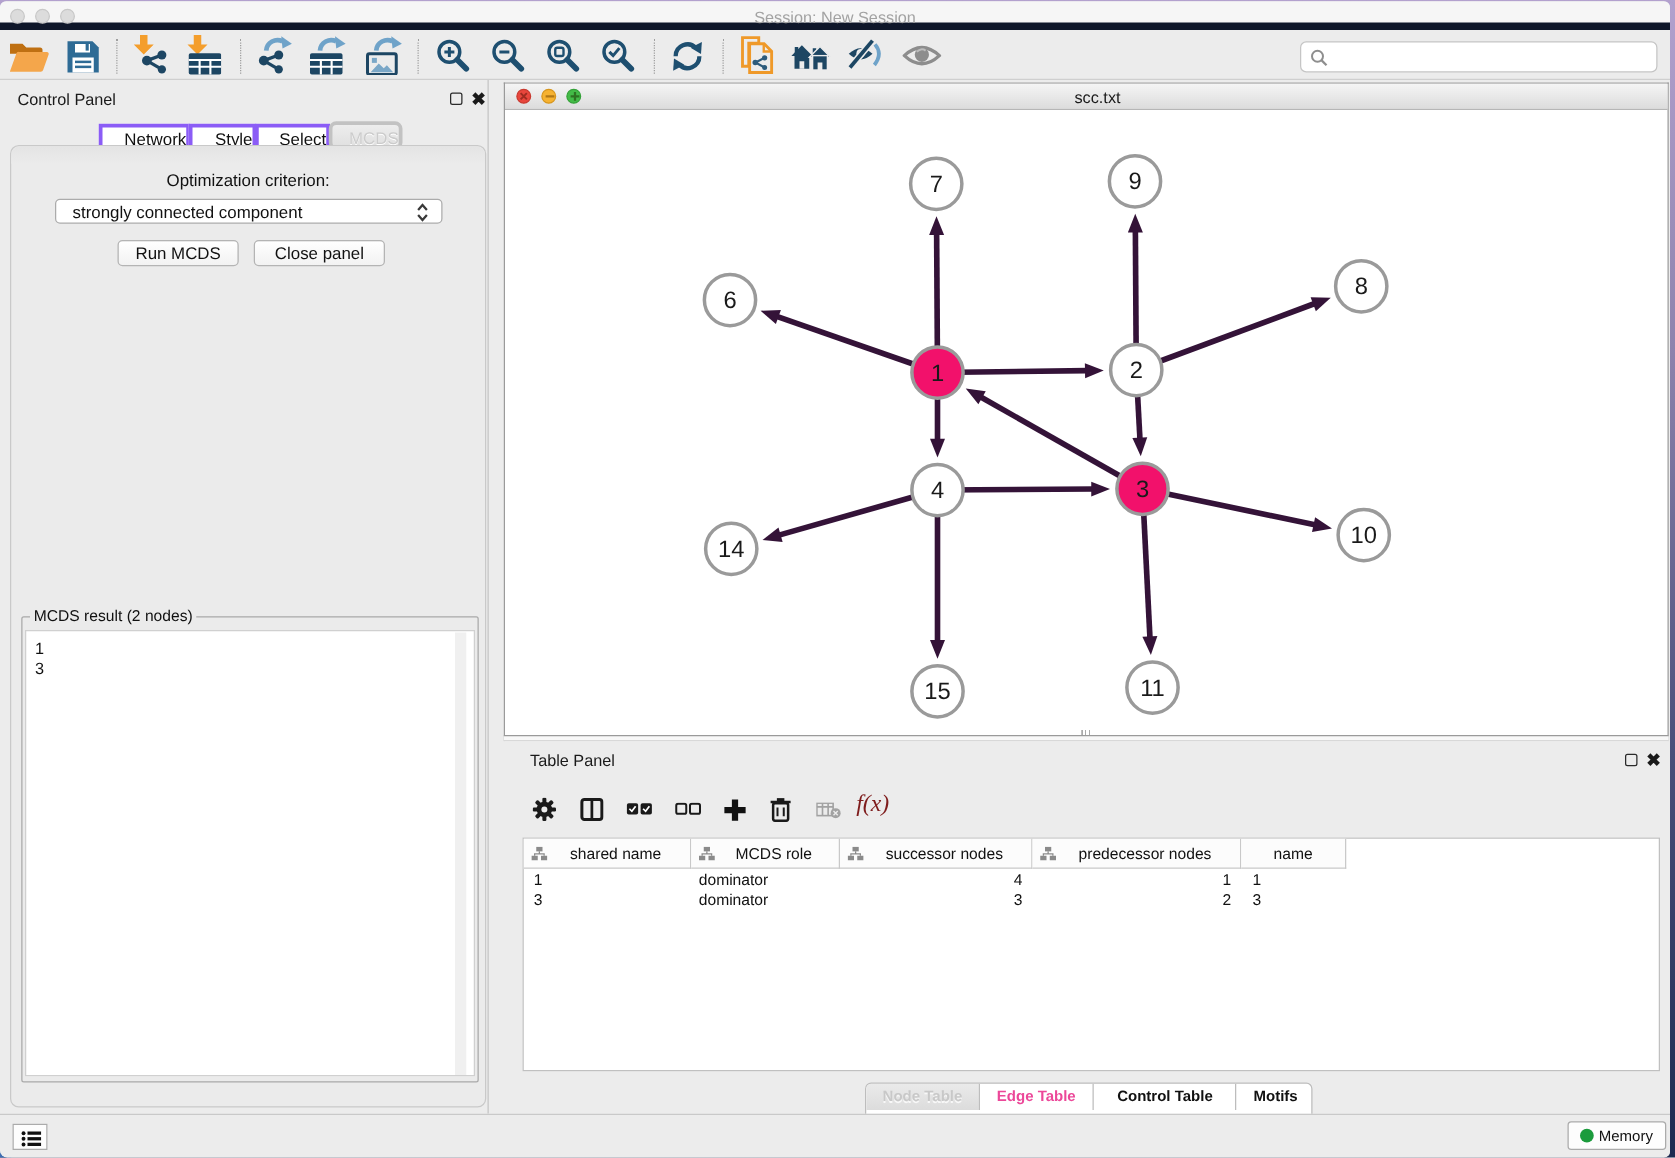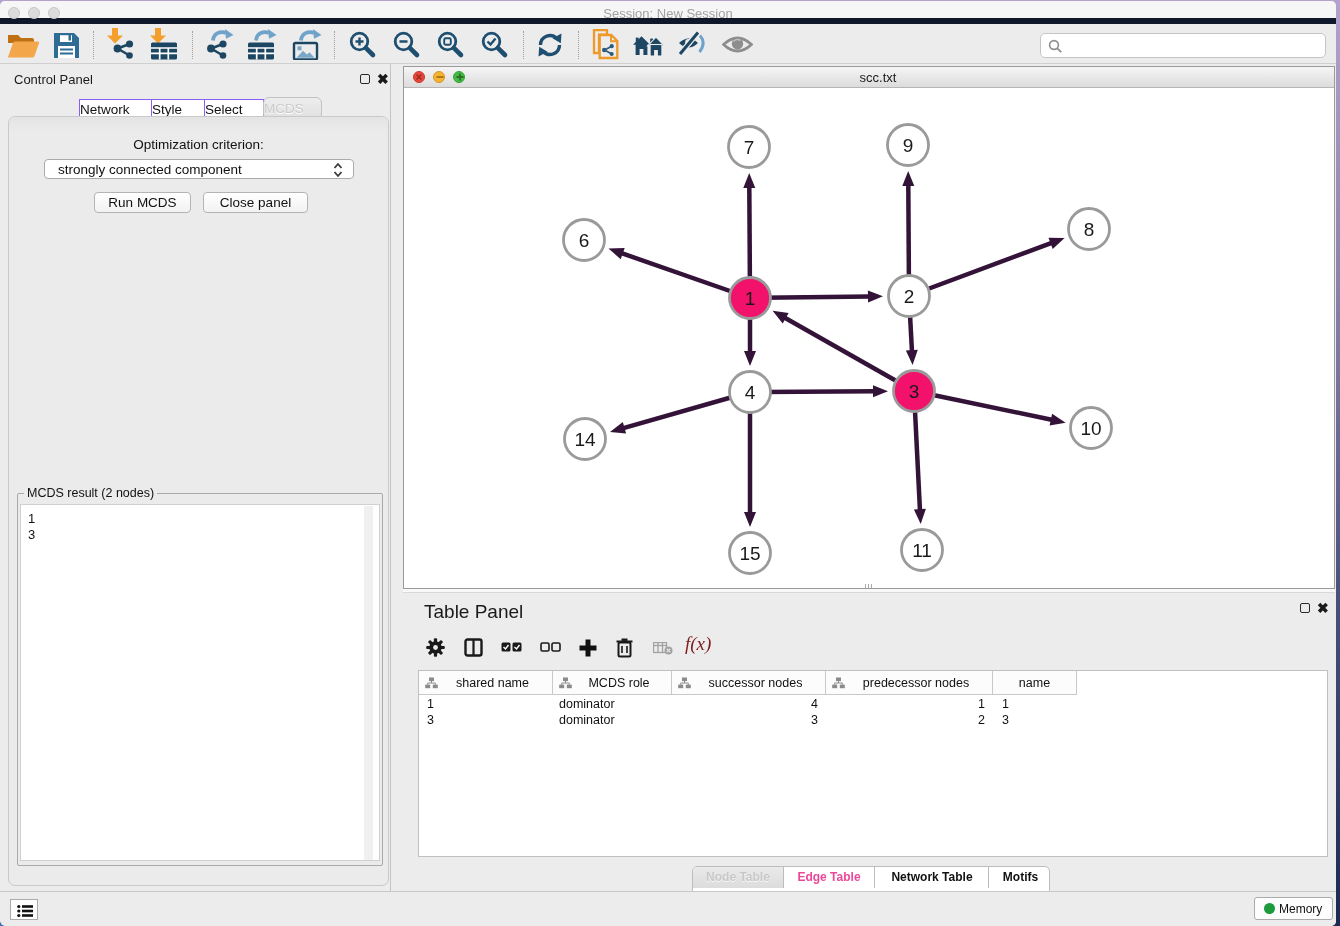--- a/index.html
+++ b/index.html
@@ -12,21 +12,21 @@
   #toolbar { position:absolute; left:0; top:23px; width:100%; height:40px; background:#ececec; border-bottom:1px solid #cfcfcf; }
   .sep { position:absolute; top:7px; height:28px; width:0; border-left:1px dotted #9f9f9f; }
   .ticon { position:absolute; top:3px; }
   #searchbox { position:absolute; left:1040px; top:9px; width:286px; height:25px; background:#fff; border:1px solid #c5c5c5; border-radius:5px; }
   
   #cpanel { position:absolute; left:0; top:63px; width:391px; height:827px; background:#ececec; border-right:1px solid #c4c4c4; }
   #cphead { position:absolute; left:14px; top:8px; font-size:13px; color:#1a1a1a;text-align:right; }
   .floatbtn { position:absolute; width:10px; height:10px; border:1.6px solid #2a2a2a; border-radius:2px; background:transparent; }
   .xbtn { position:absolute; font-size:14px; font-weight:bold; color:#1a1a1a; line-height:10px; }
   #cptabs { position:absolute; left:79px; top:35px; height:20px; }
-  .cptab { position:absolute; top:35px; height:20px; background:#fff; border:1px solid #8b5cf6; font-size:13.5px; color:#111; text-align:left; line-height:19px; }
+  .cptab { position:absolute; top:35px; height:20px; background:#fff; border:3px solid #8b5cf6; font-size:13.5px; color:#111; text-align:right; line-height:19px; }
   #tabMCDS { background:linear-gradient(#ededed,#e0e0e0); color:#cbcbcb; text-shadow:0 1px 0 #fff; border-radius:6px; border-color:#c2c2c2; }
   #cpbody { position:absolute; left:8px; top:52px; width:381px; height:770px; background:#ebebeb; border:1px solid #c9c9c9; border-radius:7px; }
   #cpbody .band { position:absolute; left:0; top:0; width:100%; height:14px; background:linear-gradient(#e4e4e4,#ebebeb); border-radius:7px 7px 0 0; }
   #optlabel { position:absolute; left:0; top:20px; width:100%; text-align:center; font-size:13.5px; color:#111; }
   #dropdown { position:absolute; left:35px; top:42px; width:310px; height:20px; background:#fff; border:1px solid #ababab; border-radius:4px; font-size:13.5px; color:#111; line-height:20px; padding-left:13px; }
   .btn { position:absolute; top:75px; height:21px; background:linear-gradient(#ffffff,#f2f2f2); border:1px solid #b4b4b4; border-radius:4px; font-size:13.5px; color:#111; text-align:center; line-height:19px; }
   #mcdsgroup { position:absolute; left:8px; top:376px; width:366px; height:373px; border:1px solid #a9a9a9; border-radius:2px; }
   #mcdslabel { position:absolute; left:6px; top:-8px; background:#ebebeb; padding:0 3px; font-size:12.5px; color:#111; }
   #mcdswhite { position:absolute; left:2px; top:10px; width:360px; height:357px; background:#fff; border:1px solid #d0d0d0; }
   #mcdstext { position:absolute; left:7px; top:6px; font-size:13px; color:#111; line-height:16px; }
@@ -37,21 +37,21 @@
   #membtn { position:absolute; left:1254px; top:5px; width:79px; height:23px; background:#fdfdfd; border:1px solid #ababab; border-radius:3px; font-size:12px; color:#111; }
   #memdot { position:absolute; left:9px; top:5px; width:11px; height:11px; border-radius:50%; background:#1b9b3c; }
   #memtxt { position:absolute; left:24px; top:4px; }
   
   #netwin { position:absolute; left:403px; top:65px; width:932px; height:527px; background:#fff; border:1px solid #9a9a9a; border-bottom:none; }
   #nettitle { position:absolute; left:0; top:0; width:100%; height:21px; background:linear-gradient(#f5f5f5,#dcdcdc); border-bottom:1px solid #b6b6b6; }
   #nettitle .txt { position:absolute; top:3px; left:9px; width:100%; text-align:center; font-size:13px; color:#1a1a1a; }
   .mtl { position:absolute; top:3.5px; width:12px; height:12px; border-radius:50%; }
   
   #tpanel { position:absolute; left:392px; top:592px; width:944px; height:298px; background:#ececec; }
-  #tphead { position:absolute; left:32px; top:8px; font-size:19px; color:#1a1a1a; }
+  #tphead { position:absolute; left:32px; top:8px; font-size:13px; color:#1a1a1a; }
   #ttable { position:absolute; left:26px; top:77px; width:910px; height:187px; background:#fff; border:1px solid #c0c0c0; }
   .hcell { position:absolute; top:0; height:24px; background:#fcfcfc; border-right:1px solid #c9c9c9; border-bottom:1px solid #c9c9c9; }
   .htxt { position:absolute; top:5px; width:100%; text-align:center; font-size:12.5px; color:#111; }
   .cell { position:absolute; font-size:12.5px; color:#111; height:16px; line-height:16px; }
 </style>
 </head>
 <body>
 <div style="position:absolute;left:0;top:916px;width:9px;height:10px;background:#3e6db2;"></div>
 <div id="win">
   <div id="titlebar">
@@ -413,21 +413,21 @@
         <div class="cell" style="left:8px;top:41px;">3</div>
         <div class="cell" style="left:140px;top:41px;">dominator</div>
         <div class="cell" style="left:253px;top:41px;width:146px;text-align:right;">3</div>
         <div class="cell" style="left:407px;top:41px;width:159px;text-align:right;">2</div>
         <div class="cell" style="left:583px;top:41px;">3</div>
       </div>
 
     <div style="position:absolute;left:300px;top:273px;width:358px;height:33px;border:1px solid #bdbdbd;border-radius:5px;background:#fff;overflow:hidden;">
       <div style="position:absolute;left:0;top:0;width:91px;height:21px;background:linear-gradient(#eaeaea,#dcdcdc);border-right:1px solid #bdbdbd;font-size:12px;font-weight:bold;color:#c8c8c8;text-shadow:0 1px 0 #f8f8f8;text-align:center;line-height:20px;">Node Table</div>
       <div style="position:absolute;left:91px;top:0;width:91px;height:21px;border-right:1px solid #bdbdbd;font-size:12px;font-weight:bold;color:#ec4899;text-align:center;line-height:20px;">Edge Table</div>
-      <div style="position:absolute;left:183px;top:0;width:113px;height:21px;border-right:1px solid #bdbdbd;font-size:12px;font-weight:bold;color:#111;text-align:center;line-height:20px;">Network Table</div>
+      <div style="position:absolute;left:183px;top:0;width:113px;height:21px;border-right:1px solid #bdbdbd;font-size:12px;font-weight:bold;color:#111;text-align:center;line-height:20px;">Control Table</div>
       <div style="position:absolute;left:297px;top:0;width:61px;height:21px;font-size:12px;font-weight:bold;color:#111;text-align:center;line-height:20px;">Motifs</div>
     </div>
   </div>
   <div id="statusbar">
     <div id="listbtn">
       <svg style="position:absolute;left:6px;top:3.5px;" width="16" height="14" viewBox="0 0 16 14">
         <g fill="#111">
           <circle cx="1.8" cy="2.5" r="1.6"></circle>
             <circle cx="1.8" cy="7" r="1.6"></circle>
             <circle cx="1.8" cy="11.5" r="1.6"></circle>

